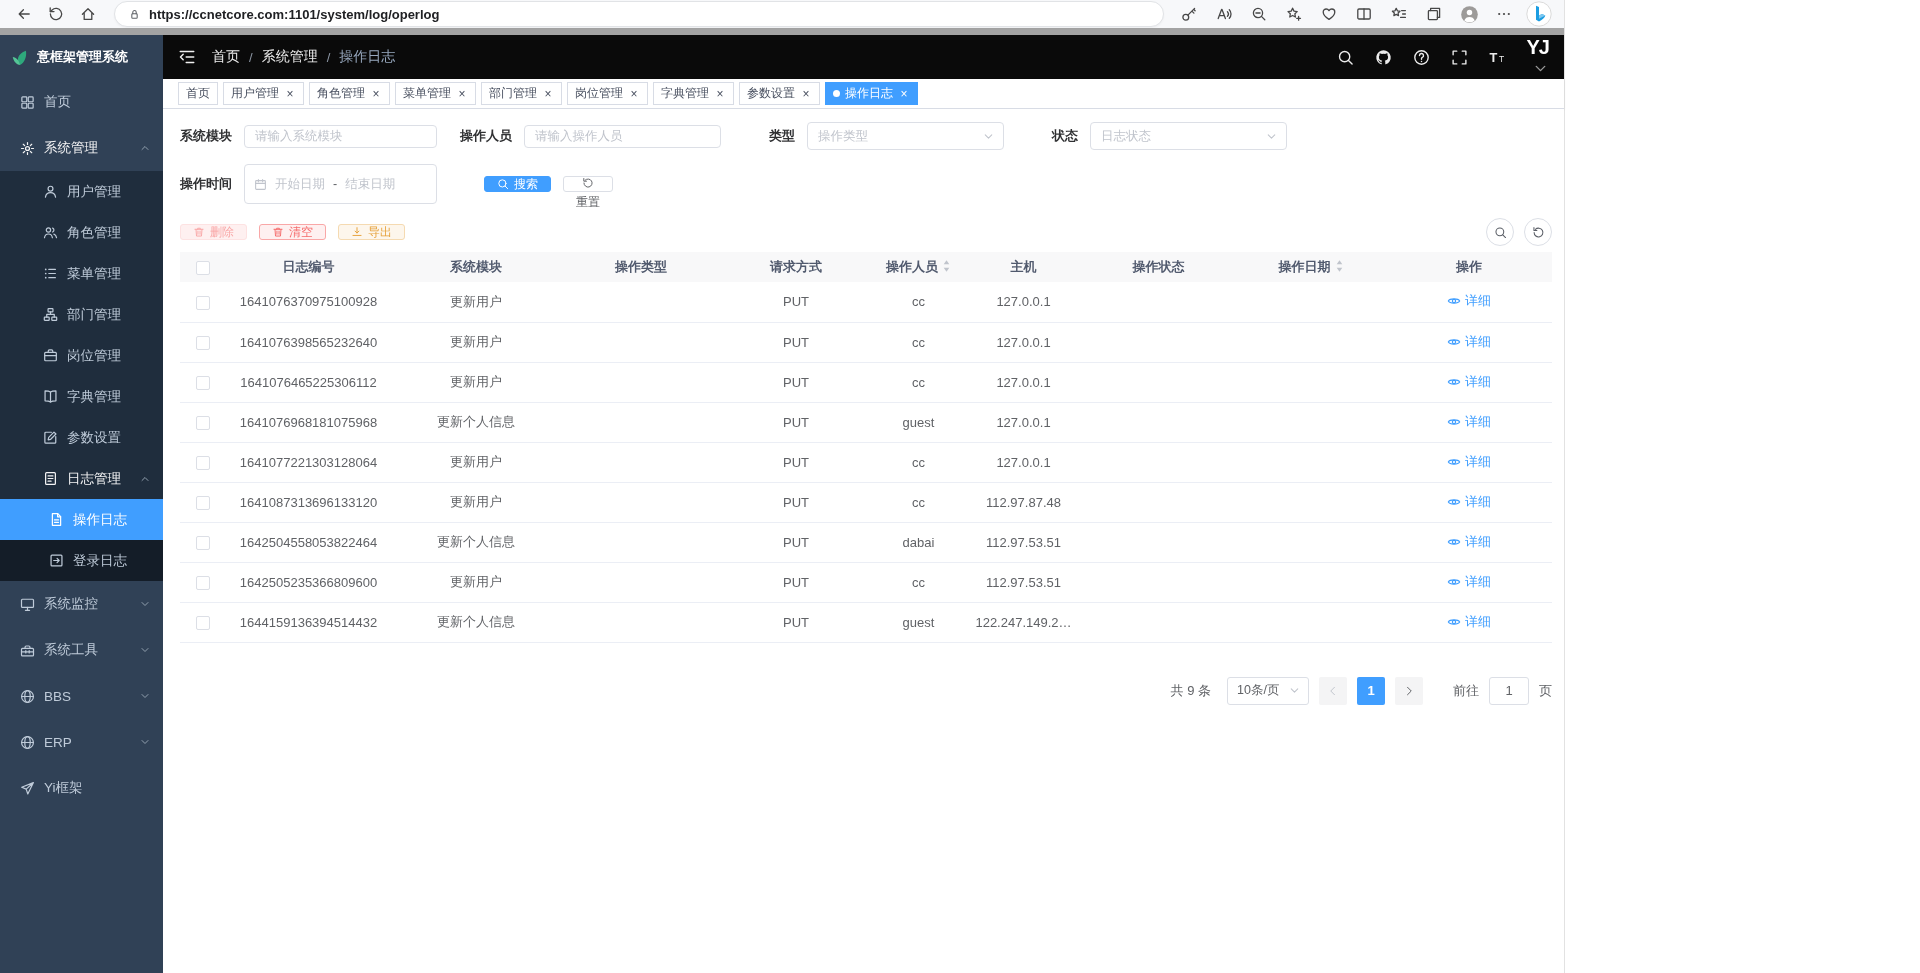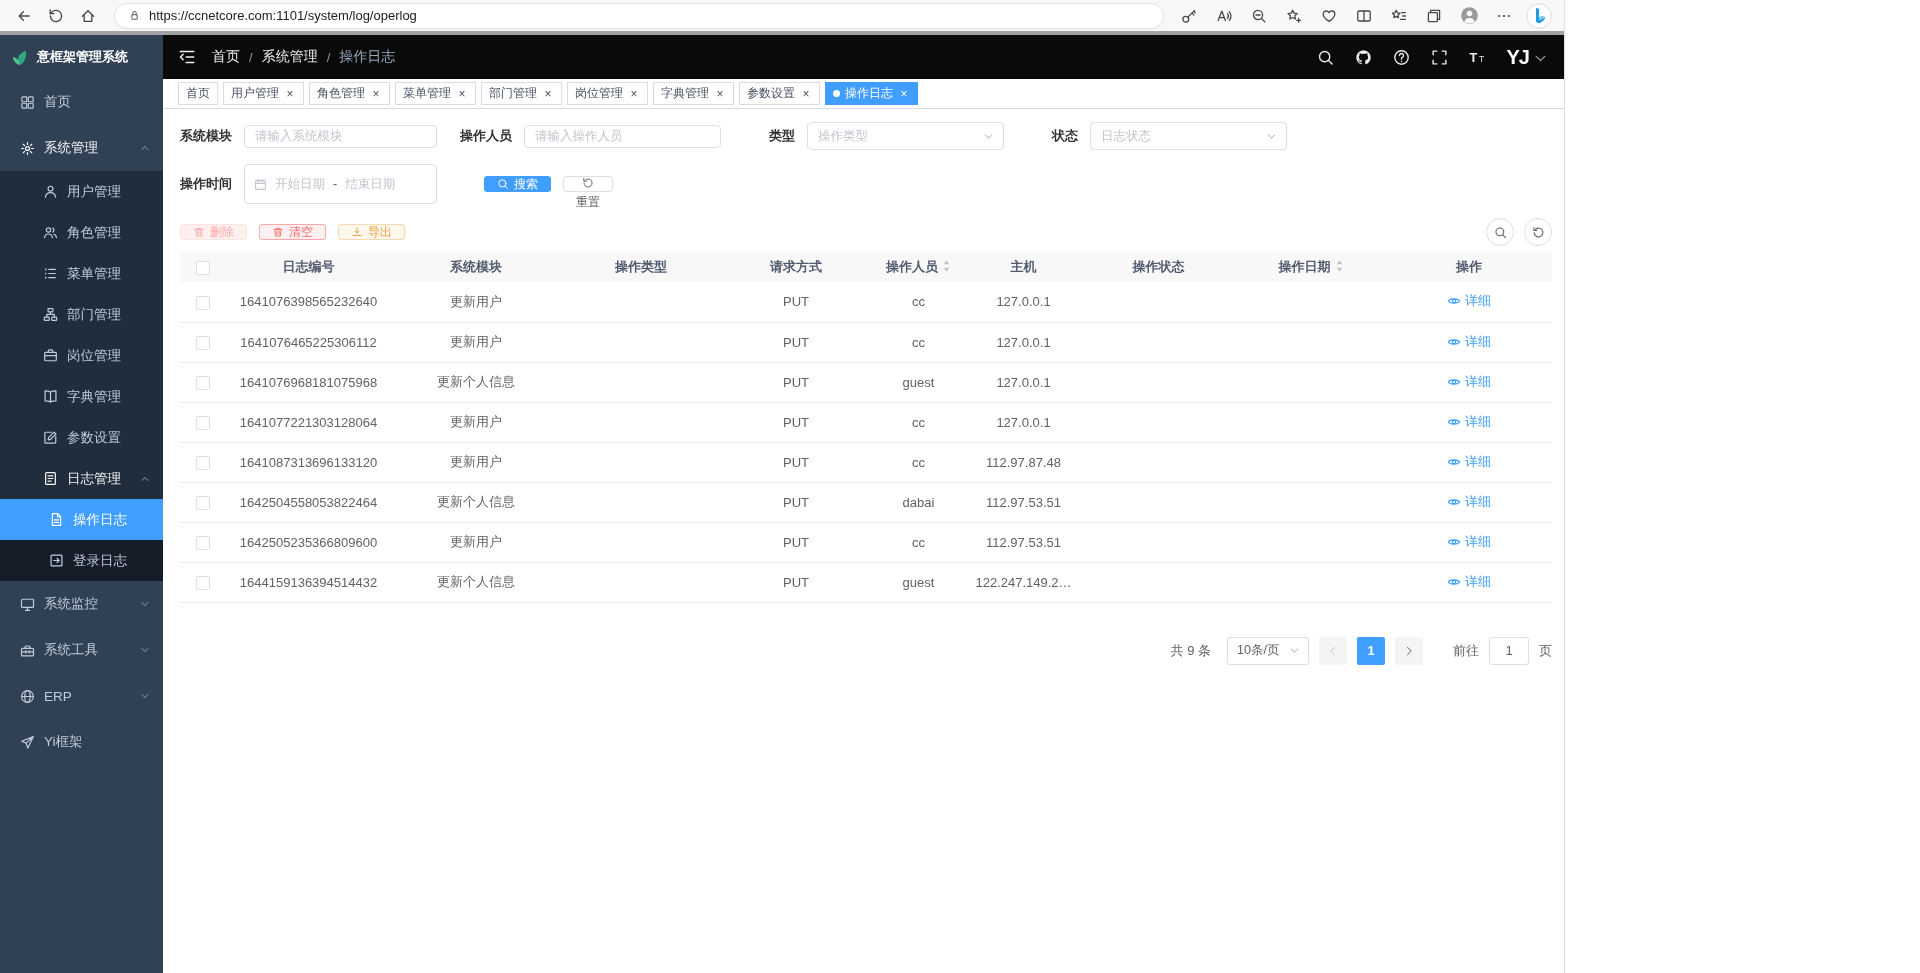--- a/index.html
+++ b/index.html
@@ -7,21 +7,21 @@
   font-family:"Liberation Sans","DejaVu Sans",sans-serif;}
 input,button{font-family:inherit;}
 svg{display:block;}
 .icon{display:inline-flex;align-items:center;justify-content:center;flex:0 0 auto;}
 .icon svg{width:16px;height:16px;}
 
 
 .window{width:1565px;height:973px;display:flex;flex-direction:column;background:#fff;border-right:1px solid #e2e2e2;}
 
 
-.chrome{flex:0 0 35px;height:35px;background:#f7f8fa;border-bottom:4px solid #a3a3a3;display:flex;align-items:center;padding:0 8px;}
+.chrome{flex:0 0 35px;height:35px;background:#f7f8fa;border-bottom:7px solid #a3a3a3;display:flex;align-items:center;padding:0 8px;font-weight:bold;}
 .nav-btn{width:32px;height:29px;border-radius:5px;display:flex;align-items:center;justify-content:center;color:#474747;cursor:pointer;}
 .nav-btn svg{width:16px;height:16px;}
 .addr{height:26px;flex:1;margin:0 10px;background:#fff;border:1px solid #e1e3e6;border-radius:13px;display:flex;align-items:center;padding:0 13px;gap:8px;box-shadow:0 1px 2px rgba(0,0,0,.04);min-width:0;}
 .addr .icon svg{width:13px;height:13px;color:#5f6368;}
 .addr .url{font-size:13px;color:#202124;white-space:nowrap;overflow:hidden;}
 .chrome-right{display:flex;align-items:center;gap:5px;padding-right:2px;}
 .chrome-right .nav-btn{width:30px;}
 .bing svg{width:26px;height:26px;}
 .avatar-btn svg{width:19px;height:19px;}
 
@@ -49,21 +49,21 @@
 .topbar{flex:0 0 44px;height:44px;background:#0a0a0a;display:flex;align-items:center;padding:0 15px;color:#fff;}
 .hamburger{color:#f0f0f0;cursor:pointer;}
 .hamburger svg{width:18px;height:18px;}
 .breadcrumb{margin-left:16px;font-size:14px;display:flex;align-items:center;gap:9px;}
 .crumb{color:#ededed;cursor:pointer;}
 .crumb.current{color:#97a8be;cursor:default;}
 .breadcrumb .sep{color:#8d97a5;font-size:13px;}
 .topbar-right{margin-left:auto;display:flex;align-items:center;gap:21px;color:#ececec;}
 .topbar-right .icon{cursor:pointer;}
 .topbar-right .icon svg{width:17px;height:17px;}
-.yj-wrap{display:flex;align-items:flex-end;gap:3px;cursor:pointer;}
+.yj-wrap{display:flex;align-items:flex-end;gap:3px;cursor:pointer;flex-direction:column;}
 .yj-logo{font-weight:900;font-size:20px;letter-spacing:-1px;color:#fff;line-height:1;}
 .logo-caret{color:#9a9a9a;}
 .logo-caret svg{width:11px;height:11px;}
 
 
 .tabsbar{flex:0 0 30px;height:30px;background:#fff;border-bottom:1px solid #d8dce5;box-shadow:0 1px 3px rgba(0,0,0,.06);display:flex;align-items:center;gap:5px;padding:0 15px;}
 .tab{height:23px;display:inline-flex;align-items:center;gap:5px;padding:0 7px;font-size:12px;color:#495060;background:#fff;border:1px solid #d8dce5;cursor:pointer;white-space:nowrap;}
 .tab .x{font-size:12px;line-height:1;width:12px;text-align:center;}
 .tab.active{background:#409eff;border-color:#409eff;color:#fff;}
 .tab .dot{width:7px;height:7px;background:#fff;border-radius:50%;}
@@ -384,20 +384,35 @@
             </span>
           </div>
           <div class="menu-item l1">
             <span class="icon ">
               <svg viewBox="0 0 16 16" fill="none" stroke="currentColor" stroke-width="1.3" stroke-linecap="round" stroke-linejoin="round">
                 <circle cx="8" cy="8" r="6.3"></circle>
                 <ellipse cx="8" cy="8" rx="2.9" ry="6.3"></ellipse>
                 <path d="M1.7 8h12.6"></path>
               </svg>
             </span>
+            <span>BBS</span>
+            <span class="icon caret">
+              <svg viewBox="0 0 16 16" fill="none" stroke="currentColor" stroke-width="1.3" stroke-linecap="round" stroke-linejoin="round">
+                <path d="M4 6l4 4 4-4"></path>
+              </svg>
+            </span>
+          </div>
+          <div class="menu-item l1">
+            <span class="icon ">
+              <svg viewBox="0 0 16 16" fill="none" stroke="currentColor" stroke-width="1.3" stroke-linecap="round" stroke-linejoin="round">
+                <circle cx="8" cy="8" r="6.3"></circle>
+                <ellipse cx="8" cy="8" rx="2.9" ry="6.3"></ellipse>
+                <path d="M1.7 8h12.6"></path>
+              </svg>
+            </span>
             <span>ERP</span>
             <span class="icon caret">
               <svg viewBox="0 0 16 16" fill="none" stroke="currentColor" stroke-width="1.3" stroke-linecap="round" stroke-linejoin="round">
                 <path d="M4 6l4 4 4-4"></path>
               </svg>
             </span>
           </div>
           <div class="menu-item l1">
             <span class="icon ">
               <svg viewBox="0 0 16 16" fill="none" stroke="currentColor" stroke-width="1.3" stroke-linecap="round" stroke-linejoin="round">
@@ -652,20 +667,38 @@
                       <path d="M5 1.5L8.2 6H1.8z" fill="#c0c4cc"></path>
                       <path d="M5 14.5L1.8 10h6.4z" fill="#c0c4cc"></path>
                     </svg>
                   </span></th>
                 <th><span>操作</span></th>
               </tr>
           </thead>
           <tbody>
               <tr>
                 <td><span class="cb"></span></td>
+                <td>1641076370975100928</td>
+                <td>更新用户</td>
+                <td></td>
+                <td>PUT</td>
+                <td>cc</td>
+                <td>127.0.0.1</td>
+                <td></td>
+                <td></td>
+                <td><span class="detail-link">
+                    <svg viewBox="0 0 16 16" fill="none" stroke="currentColor" stroke-width="1.3" stroke-linecap="round" stroke-linejoin="round">
+                      <path d="M1.5 8C3.3 4.8 12.7 4.8 14.5 8 12.7 11.2 3.3 11.2 1.5 8z"></path>
+                      <circle cx="8" cy="8" r="1.9"></circle>
+                    </svg>
+                    <span>详细</span>
+                  </span></td>
+              </tr>
+              <tr>
+                <td><span class="cb"></span></td>
                 <td>1641076398565232640</td>
                 <td>更新用户</td>
                 <td></td>
                 <td>PUT</td>
                 <td>cc</td>
                 <td>127.0.0.1</td>
                 <td></td>
                 <td></td>
                 <td><span class="detail-link">
                     <svg viewBox="0 0 16 16" fill="none" stroke="currentColor" stroke-width="1.3" stroke-linecap="round" stroke-linejoin="round">

